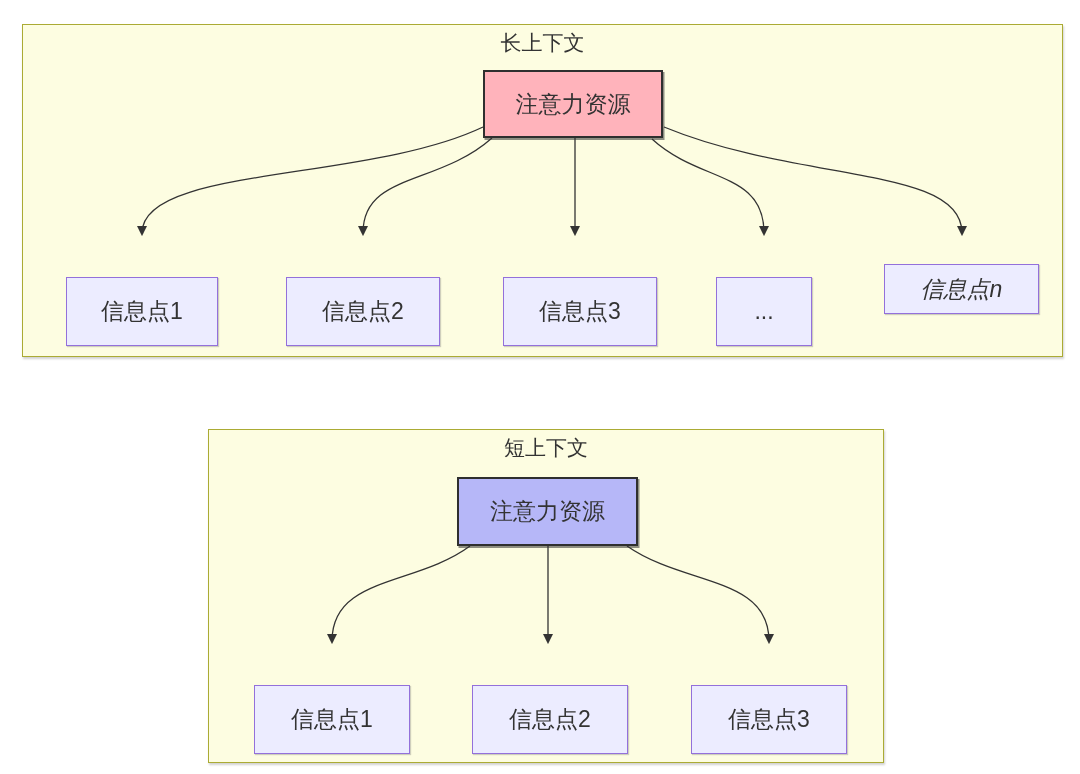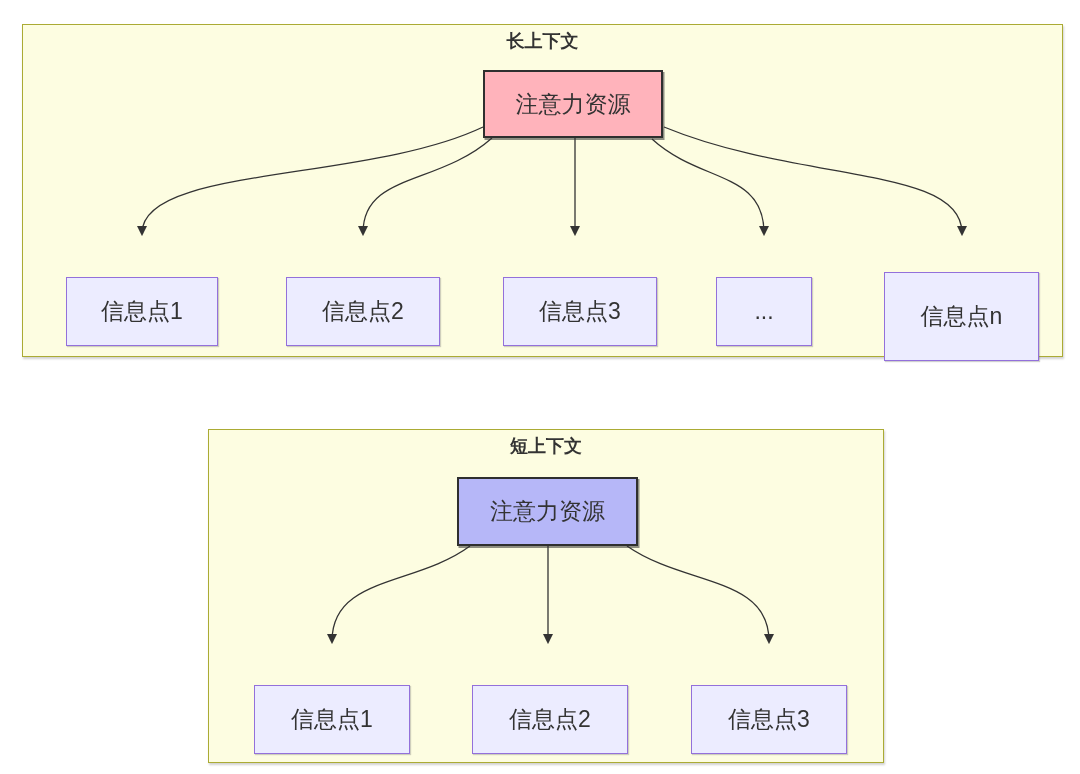--- a/index.html
+++ b/index.html
@@ -8,21 +8,21 @@
 
   .group{
     position:absolute;
     background:#fdfde1;
     border:1.5px solid #abab34;
     box-shadow:1px 2px 2px rgba(0,0,0,0.18);
     box-sizing:border-box;
   }
   .group-title{
     position:absolute;top:4px;left:0;right:0;
-    text-align:center;font-size:18px;color:#333333;font-weight:bold;
+    text-align:center;font-size:21px;color:#333333;
   }
 
   .node{
     position:absolute;z-index:2;
     display:flex;align-items:center;justify-content:center;
     font-size:23px;color:#333333;
     box-sizing:border-box;
   }
   .leaf{
     background:#ececff;
@@ -70,21 +70,21 @@
     <path class="edge" marker-end="url(#arrowhead)" d="M 548 546 L 548 641"></path>
     <path class="edge" marker-end="url(#arrowhead)" d="M 627 546 C 684 586, 769 576, 769 641"></path>
   </svg>
 
   <div class="node root root-pink" style="left:483px;top:70px;width:180px;height:68px;">注意力资源</div>
 
   <div class="node leaf" style="left:66px;top:237px;width:152px;height:69px;">信息点1</div>
   <div class="node leaf" style="left:286px;top:237px;width:154px;height:69px;">信息点2</div>
   <div class="node leaf" style="left:503px;top:237px;width:154px;height:69px;">信息点3</div>
   <div class="node leaf" style="left:716px;top:237px;width:96px;height:69px;">...</div>
-  <div class="node leaf" style="left:884px;top:232px;width:155px;height:89px;">信息点n</div>
+  <div class="node leaf" style="left:884px;top:224px;width:155px;height:50px;font-style:italic;">信息点n</div>
 
   <div class="node root root-purple" style="left:457px;top:477px;width:181px;height:69px;">注意力资源</div>
 
   <div class="node leaf" style="left:254px;top:645px;width:156px;height:69px;">信息点1</div>
   <div class="node leaf" style="left:472px;top:645px;width:156px;height:69px;">信息点2</div>
   <div class="node leaf" style="left:691px;top:645px;width:156px;height:69px;">信息点3</div>
 
 </div>
 
 </body></html>

